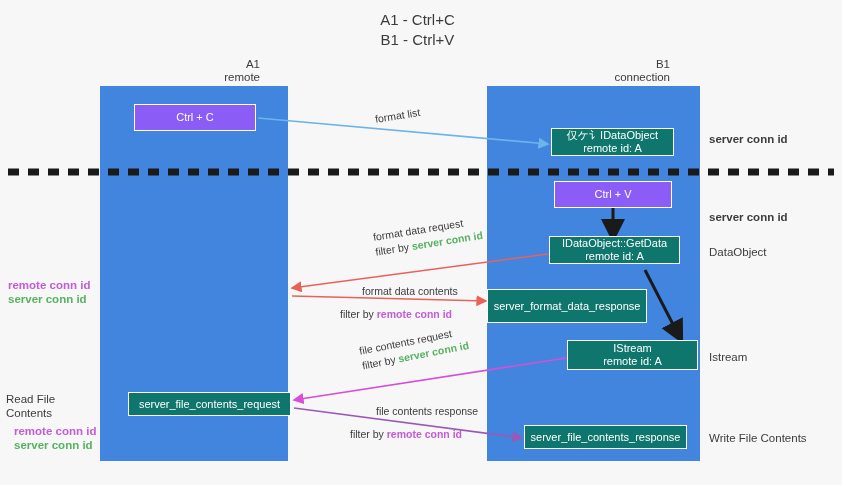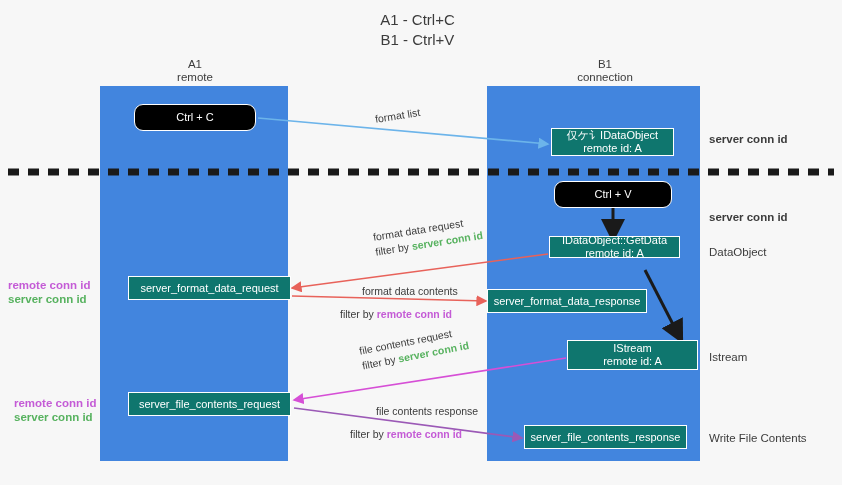--- a/index.html
+++ b/index.html
@@ -15,32 +15,32 @@
 
   .title{
     left:0;top:10px;width:835px;text-align:center;
     font-size:15px;color:#3c3c3c;line-height:20px;
   }
 
   .lane{
     background:#4285de;
   }
   .lane-head{
-    text-align:center;font-size:11.5px;color:#3c3c3c;line-height:13px;
+    text-align:right;font-size:11.5px;color:#3c3c3c;line-height:13px;
   }
 
   .node{
     box-sizing:border-box;
     display:flex;align-items:center;justify-content:center;
     flex-direction:column;
     text-align:center;color:#ffffff;
     font-size:11px;line-height:13px;
     border:1px solid rgba(255,255,255,.85);
   }
-  .node.green{background:#000000;border-color:#ffffff;border-radius:9px;}
+  .node.green{background:#8b5cf6;border-color:#ffffff;}
   .node.orange{background:#0f766e;border-color:#ffffff;}
 
   .side-label{font-size:11.5px;color:#3c3c3c;line-height:14px;}
   .green-txt{color:#57b25f;font-weight:bold;}
   .purple-txt{color:#c45bd6;font-weight:bold;}
 
   .edge-label{
     font-size:10.5px;color:#3c3c3c;line-height:15px;white-space:nowrap;
   }
   .rot-up{transform:rotate(-9deg);transform-origin:left top;}
@@ -112,30 +112,27 @@
 
   <div class="abs node orange" style="left:551px;top:128px;width:123px;height:28px;">
     <span>仅ケ讠IDataObject</span>
     <span>remote id: A</span>
   </div>
 
   <div class="abs node green" style="left:554px;top:181px;width:118px;height:27px;">
     <span>Ctrl + V</span>
   </div>
 
-  <div class="abs node orange" style="left:549px;top:236px;width:131px;height:22px;">
+  <div class="abs node orange" style="left:549px;top:236px;width:131px;height:28px;">
     <span>IDataObject::GetData</span>
     <span>remote id: A</span>
   </div>
 
-  <div class="abs node orange" style="left:128px;top:276px;width:163px;height:24px;">
-    <span>server_format_data_request</span>
-  </div>
 
-  <div class="abs node orange" style="left:487px;top:289px;width:160px;height:24px;">
+  <div class="abs node orange" style="left:487px;top:289px;width:160px;height:34px;">
     <span>server_format_data_response</span>
   </div>
 
   <div class="abs node orange" style="left:567px;top:340px;width:131px;height:30px;">
     <span>IStream</span>
     <span>remote id: A</span>
   </div>
 
   <div class="abs node orange" style="left:128px;top:392px;width:163px;height:24px;">
     <span>server_file_contents_request</span>
@@ -176,20 +173,21 @@
       <span>filter by </span><span class="purple-txt">remote conn id</span>
     </div>
   </div>
 
   <div class="abs side-label" style="left:8px;top:278px;width:92px;text-align:left;">
     <div class="purple-txt">remote conn id</div>
     <div class="green-txt">server conn id</div>
   </div>
 
   <div class="abs side-label" style="left:6px;top:392px;width:96px;text-align:left;">
+    <div>Read File Contents</div>
     <div class="purple-txt" style="margin-top:4px;margin-left:8px;">remote conn id</div>
     <div class="green-txt" style="margin-left:8px;">server conn id</div>
   </div>
 
   <div class="abs right-label green-txt" style="left:709px;top:132px;">server conn id</div>
   <div class="abs right-label green-txt" style="left:709px;top:210px;">server conn id</div>
   <div class="abs right-label" style="left:709px;top:245px;">DataObject</div>
   <div class="abs right-label" style="left:709px;top:350px;">Istream</div>
   <div class="abs right-label" style="left:709px;top:431px;">Write File Contents</div>
 

